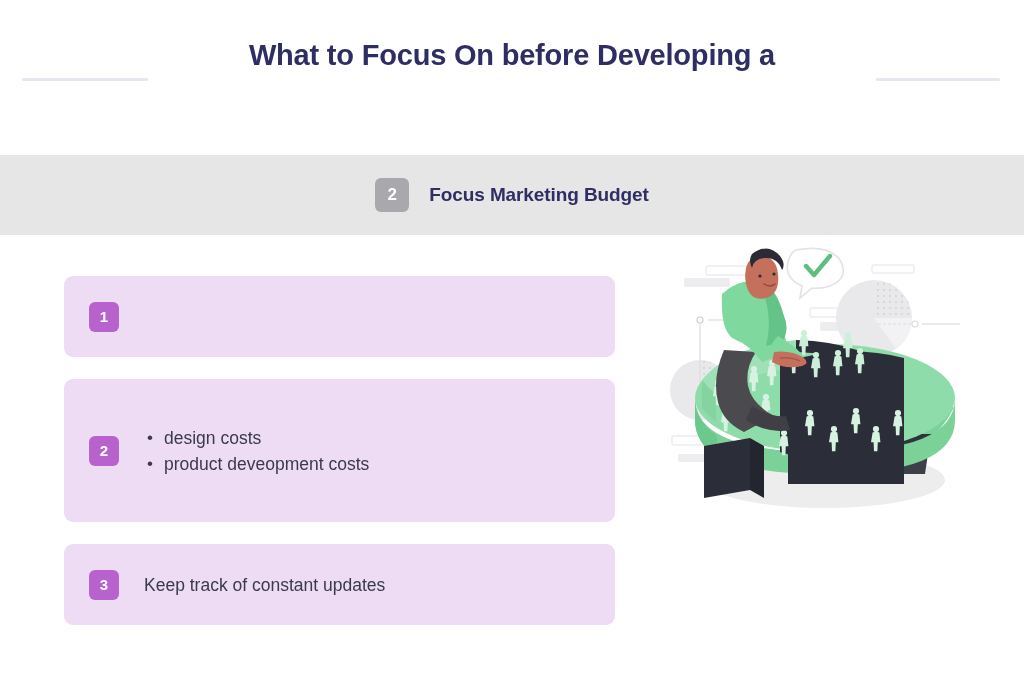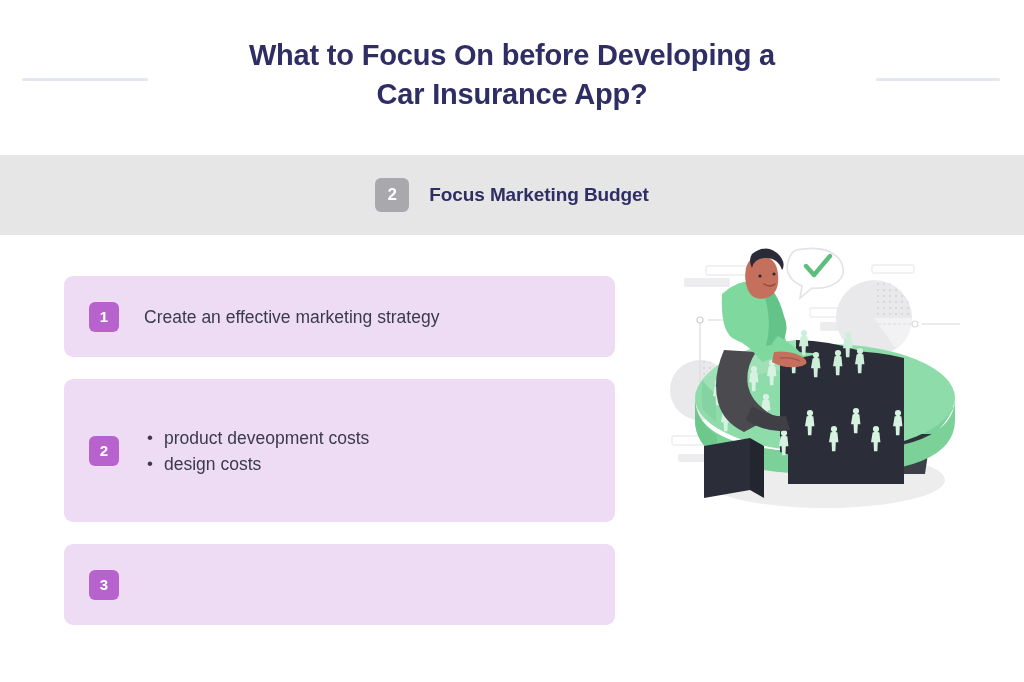--- a/index.html
+++ b/index.html
@@ -152,50 +152,49 @@
 </style>
 </head>
 <body>
 
 <div class="title-block">
   <div class="rule rule-left"></div>
   <div class="rule rule-right"></div>
   <div class="title-text">
     <span>What to Focus On before Developing a</span>
     <br>
-    <span>Car Insurance App?</span>
   </div>
 </div>
 
 <div class="section-band">
   <div class="section-badge">2</div>
   <div class="section-title">Focus Marketing Budget</div>
 </div>
 
 <div class="cards">
 
   <div class="card card-1">
     <div class="card-badge">1</div>
-    <div class="card-body">
-      <p class="card-heading" style="margin-bottom:0">Create an effective marketing strategy</p>
-    </div>
   </div>
 
   <div class="card card-2">
     <div class="card-badge">2</div>
     <div class="card-body">
       <ul class="bullet-list">
+        <li>design costs</li>
         <li>product deveopment costs</li>
-        <li>design costs</li>
       </ul>
     </div>
   </div>
 
   <div class="card card-3">
     <div class="card-badge">3</div>
+    <div class="card-body">
+      <p class="card-heading" style="margin-bottom:0">Keep track of constant updates</p>
+    </div>
   </div>
 
 </div>
 
 <div class="illustration">
 <svg width="330" height="300" viewBox="0 0 330 300" xmlns="http://www.w3.org/2000/svg">
   <defs>
     <pattern id="dots" width="6" height="6" patternUnits="userSpaceOnUse">
       <circle cx="2" cy="2" r="1.1" fill="#d4d4d8"></circle>
     </pattern>

